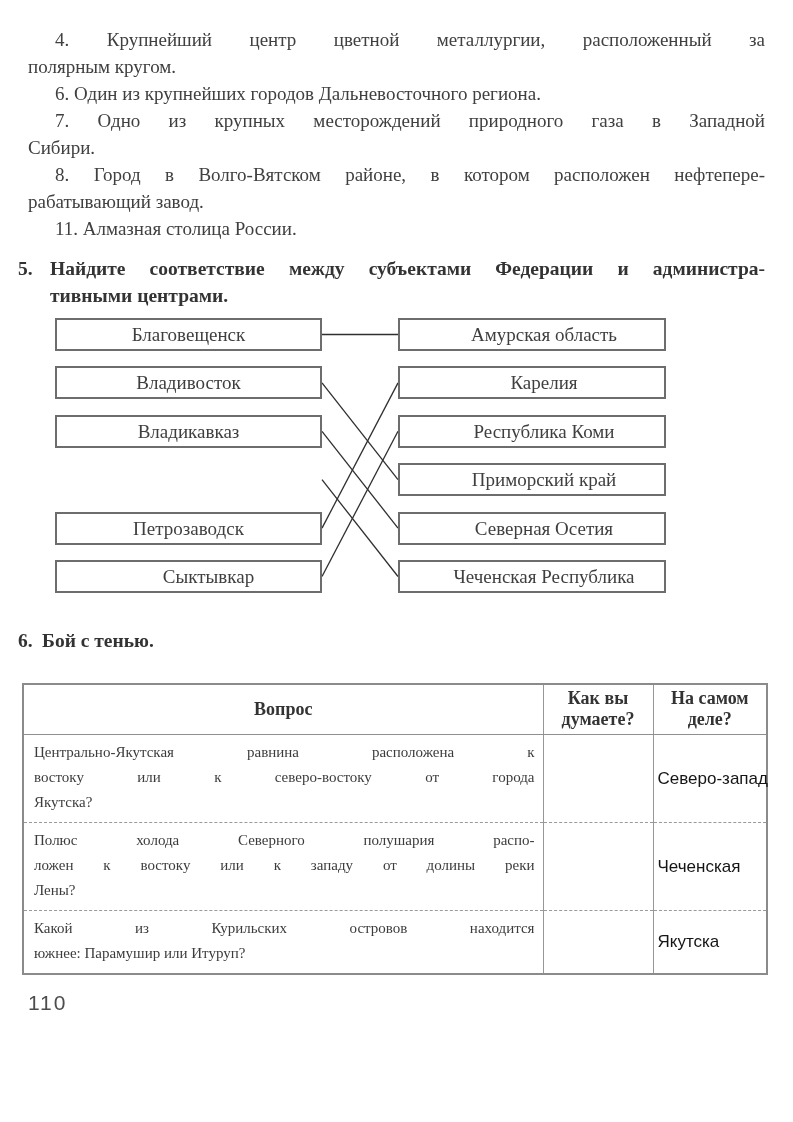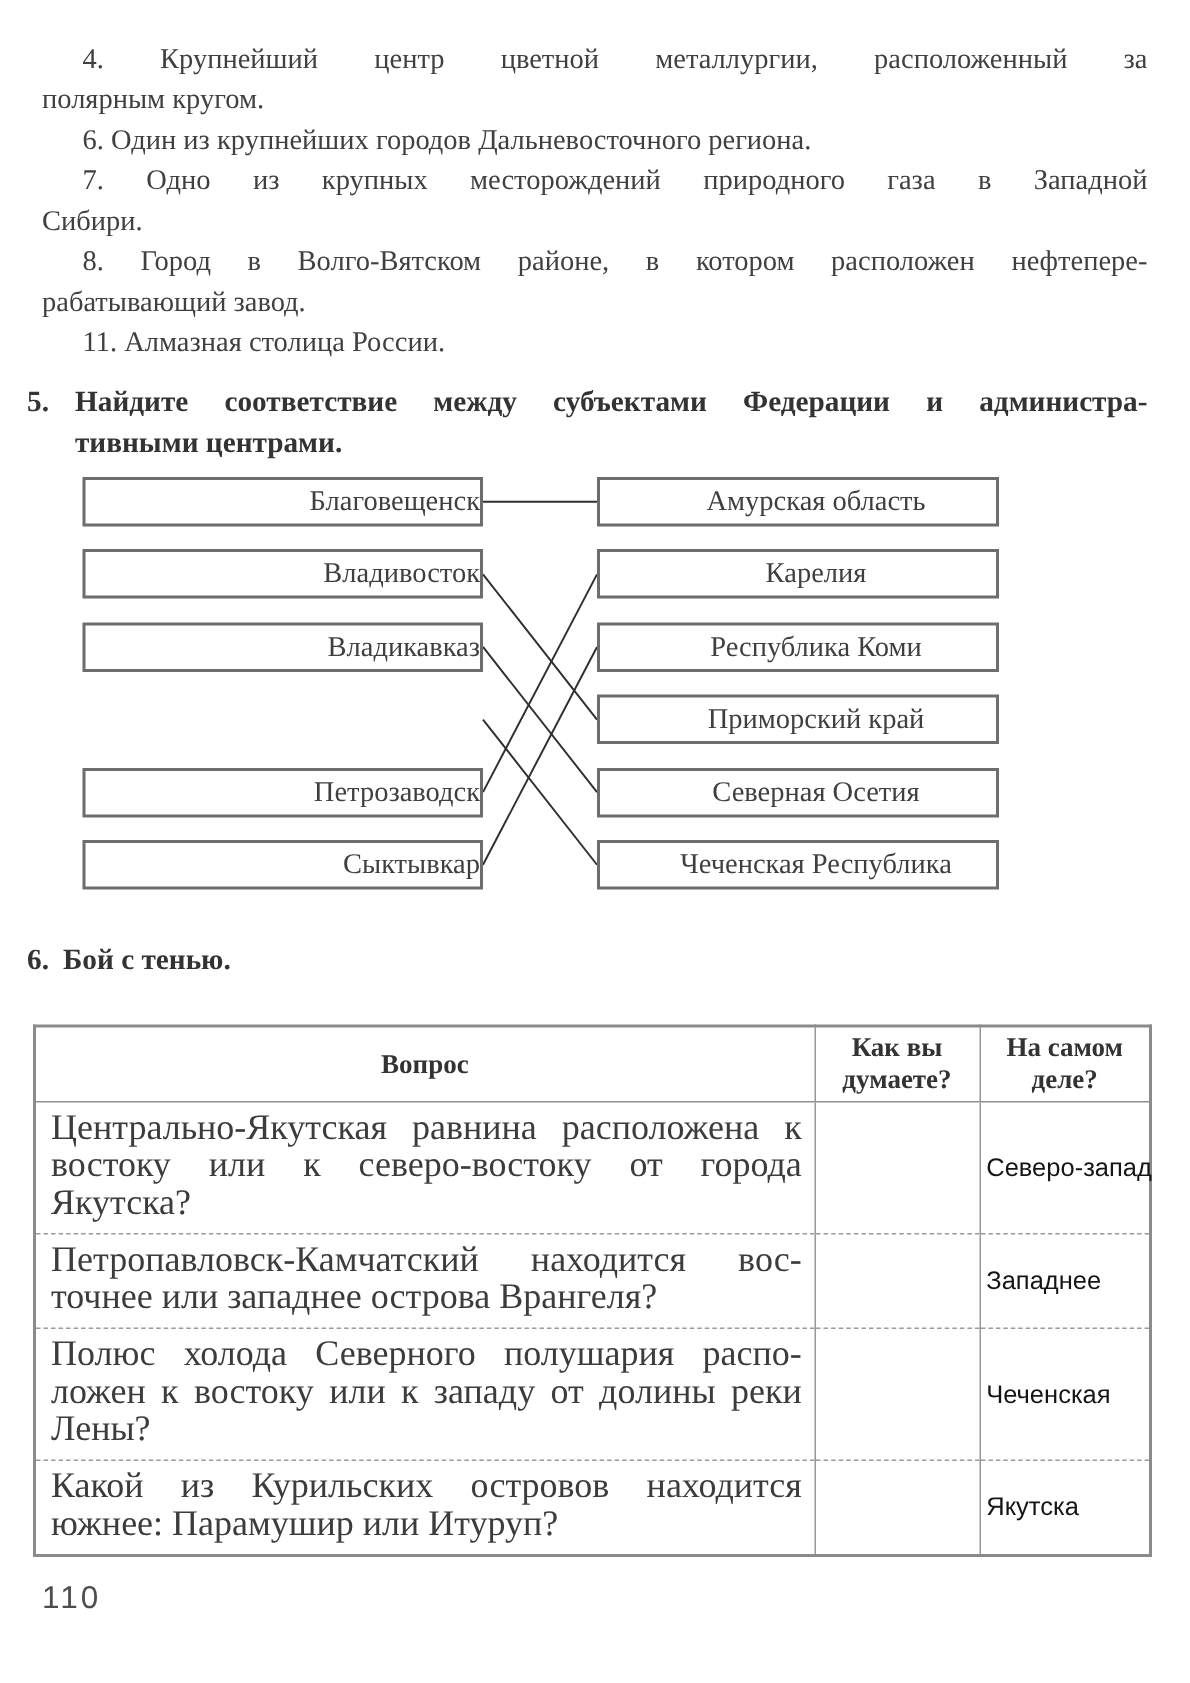--- a/index.html
+++ b/index.html
@@ -20,38 +20,38 @@
   .task-title{flex:1;}
   
   .diagram{position:relative;height:288px;margin-top:9px;}
   .diagram svg{position:absolute;left:0;top:0;width:737px;height:288px;}
   .diagram svg line{stroke:#2f2f2f;stroke-width:1.3;}
   .mbox{
     position:absolute;height:33px;box-sizing:border-box;background:#fff;
     border:2px solid #6d6d6d;display:flex;align-items:center;justify-content:center;
     font-size:19px;color:#3f3f3f;
   }
-  .mbox.left{left:27px;width:267px;justify-content:flex-end;}
+  .mbox.left{left:27px;width:267px;}
   .mbox.right{left:370px;width:268px;padding-left:24px;}
   
   .task6-head{margin:21px 0 0 -10px;}
   .task6-head .task-num{width:24px;flex:0 0 24px;}
   
   table.quiz{
     border-collapse:collapse;table-layout:fixed;width:744px;margin:29px 0 0 -6px;
     border:2px solid #8b8b8b;
   }
   table.quiz col.c1{width:520px;} table.quiz col.c2{width:110px;} table.quiz col.c3{width:114px;}
   table.quiz th{
     border-left:1px solid #979797;border-bottom:1px solid #8f8f8f;
     font-size:18px;font-weight:bold;color:#333;text-align:center;
     line-height:21px;padding:3px 2px 4px 2px;vertical-align:middle;
   }
   table.quiz td{border-left:1px solid #979797;border-top:1px dashed #9a9a9a;vertical-align:middle;}
-  td.q{font-size:24px;line-height:25px;color:#3c3c3c;padding:5px 8px 7px 10px;vertical-align:top;}
+  td.q{font-size:15px;line-height:25px;color:#3c3c3c;padding:5px 8px 7px 10px;vertical-align:top;}
   td.q .tline{line-height:25px;}
   td.guess{background:#fff;}
   td.actual{
     font-family:"Liberation Sans",sans-serif;font-size:17px;color:#151515;
     padding:2px 0 2px 4px;white-space:nowrap;overflow:visible;
   }
   
   .pagenum{margin:16px 0 0 0;font-family:"Liberation Sans",sans-serif;
     font-size:21px;color:#4d4d4d;letter-spacing:2px;}
 </style>
@@ -156,28 +156,20 @@
           <td class="q">
             <div class="tline just">Центрально-Якутская равнина расположена к</div>
             <div class="tline just">востоку или к северо-востоку от города</div>
             <div class="tline">Якутска?</div>
           </td>
           <td class="guess"></td>
           <td class="actual">Северо-запад</td>
         </tr>
         <tr>
           <td class="q">
-            <div class="tline just">Петропавловск-Камчатский  находится  вос-</div>
-            <div class="tline">точнее или западнее острова Врангеля?</div>
-          </td>
-          <td class="guess"></td>
-          <td class="actual">Западнее</td>
-        </tr>
-        <tr>
-          <td class="q">
             <div class="tline just">Полюс холода Северного полушария распо-</div>
             <div class="tline just">ложен к востоку или к западу от долины реки</div>
             <div class="tline">Лены?</div>
           </td>
           <td class="guess"></td>
           <td class="actual">Чеченская</td>
         </tr>
         <tr>
           <td class="q">
             <div class="tline just">Какой из Курильских островов находится</div>

